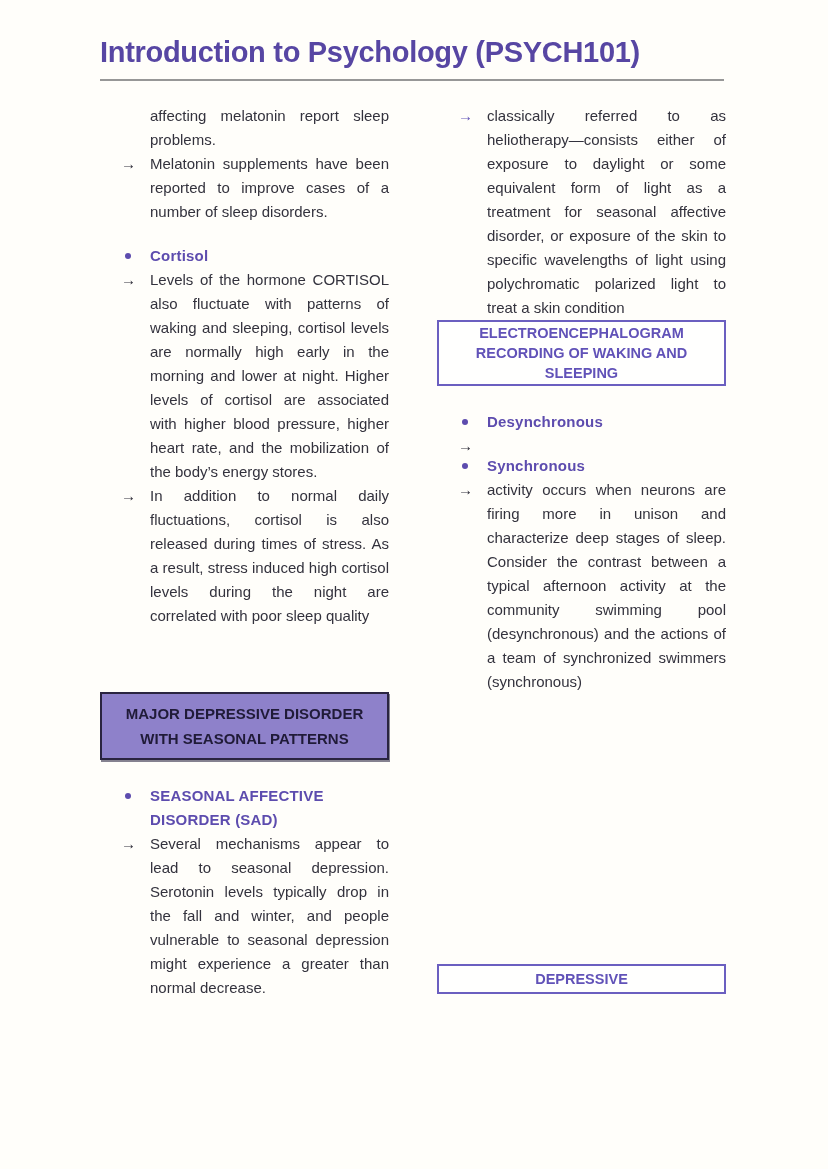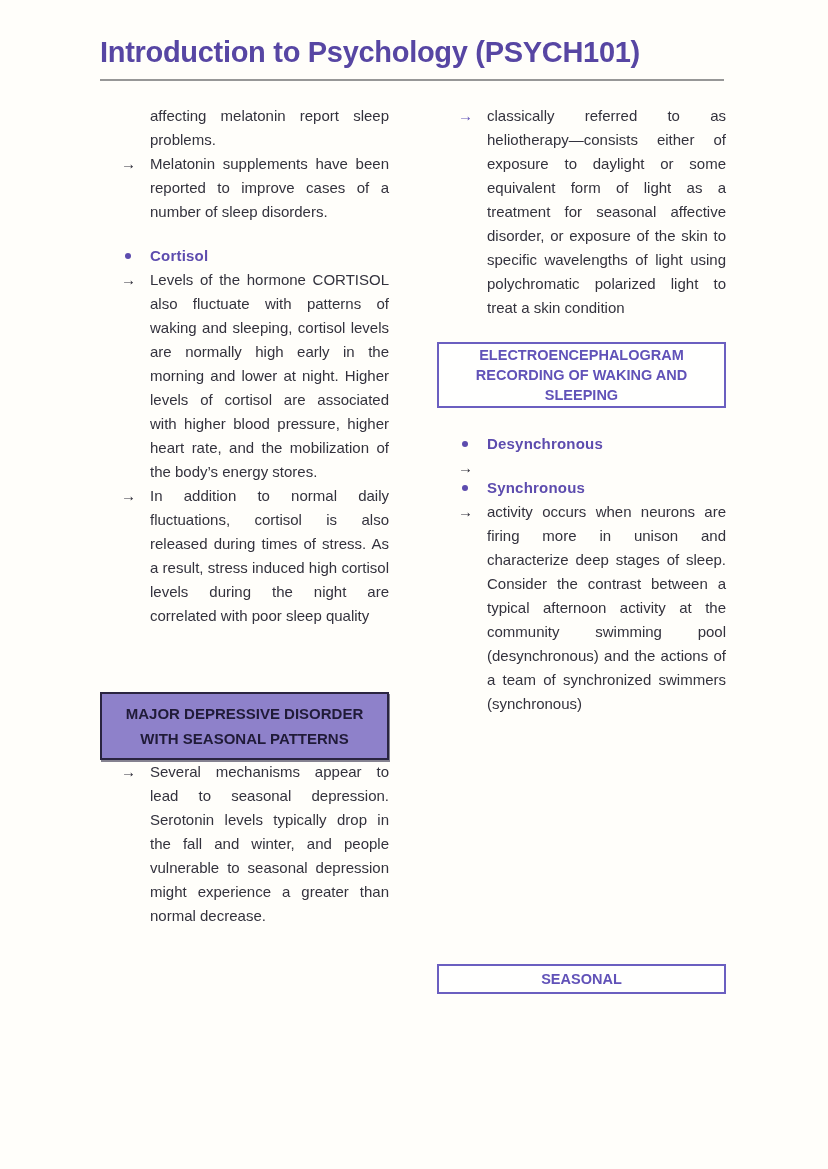--- a/index.html
+++ b/index.html
@@ -42,43 +42,44 @@
   .marker.dark{ color:var(--arrow-dark); }
   .marker.purple{ color:var(--arrow-purple); }
 
   .block-box_filled{
     margin-top:64px; background:var(--filled-box-bg);
     border:2px solid var(--filled-box-border); color:var(--filled-box-text);
     text-align:center; font-weight:700; font-size:15px; line-height:25px;
     padding:7px 14px; box-shadow:1px 2px 0 rgba(32,27,56,.55); text-align:center;
   }
   .block-box_outline{
-    margin-top:22px; background:#fffffe; border:2px solid var(--outline-box-border);
+    background:#fffffe; border:2px solid var(--outline-box-border);
     color:var(--outline-box-text); text-align:center; font-weight:700;
     font-size:14.5px; line-height:20px; padding:1px 8px;
   }
   .block-box_filled + .block-heading, .block-box_outline + .block-heading{ margin-top:24px; }
   .block:first-child{ margin-top:8px; }
   .block-box_outline.bottom{ margin-top:auto; padding:3px 8px; }
 </style>
 </head>
 <body>
 
 <div class="page-title">Introduction to Psychology (PSYCH101)</div>
 <div class="title-divider"></div>
 <div class="col col-left">
     <div class="block block-continuation"><span class="txt">affecting melatonin report sleep problems.</span></div>
     <div class="block block-arrow"><span class="marker dark">→</span><span class="txt">Melatonin supplements have been reported to improve cases of a number of sleep disorders.</span></div>
     <div class="block block-heading"><span class="marker "></span><span class="txt">Cortisol</span></div>
     <div class="block block-arrow"><span class="marker dark">→</span><span class="txt">Levels of the hormone CORTISOL also fluctuate with patterns of waking and sleeping, cortisol levels are normally high early in the morning and lower at night. Higher levels of cortisol are associated with higher blood pressure, higher heart rate, and the mobilization of the body’s energy stores.</span></div>
     <div class="block block-arrow"><span class="marker dark">→</span><span class="txt">In addition to normal daily fluctuations, cortisol is also released during times of stress. As a result, stress induced high cortisol levels during the night are correlated with poor sleep quality</span></div>
     <div class="block block-box_filled">MAJOR DEPRESSIVE DISORDER WITH SEASONAL PATTERNS</div>
+    <div class="block block-heading"><span class="marker "></span><span class="txt">SEASONAL AFFECTIVE DISORDER (SAD)</span></div>
     <div class="block block-arrow"><span class="marker dark">→</span><span class="txt">Several mechanisms appear to lead to seasonal depression. Serotonin levels typically drop in the fall and winter, and people vulnerable to seasonal depression might experience a greater than normal decrease.</span></div>
   </div>
 <div class="col col-right">
     <div class="block block-arrow"><span class="marker purple">→</span><span class="txt">classically referred to as heliotherapy—consists either of exposure to daylight or some equivalent form of light as a treatment for seasonal affective disorder, or exposure of the skin to specific wavelengths of light using polychromatic polarized light to treat a skin condition</span></div>
     <div class="block block-box_outline">ELECTROENCEPHALOGRAM RECORDING OF WAKING AND SLEEPING</div>
     <div class="block block-heading"><span class="marker "></span><span class="txt">Desynchronous</span></div>
     <div class="block block-arrow"><span class="marker dark">→</span></div>
     <div class="block block-heading"><span class="marker "></span><span class="txt">Synchronous</span></div>
     <div class="block block-arrow"><span class="marker dark">→</span><span class="txt">activity occurs when neurons are firing more in unison and characterize deep stages of sleep. Consider the contrast between a typical afternoon activity at the community swimming pool (desynchronous) and the actions of a team of synchronized swimmers (synchronous)</span></div>
-    <div class="block block-box_outline bottom">SEASONAL</div>
+    <div class="block block-box_outline bottom">DEPRESSIVE</div>
   </div>
 
 </body></html>

